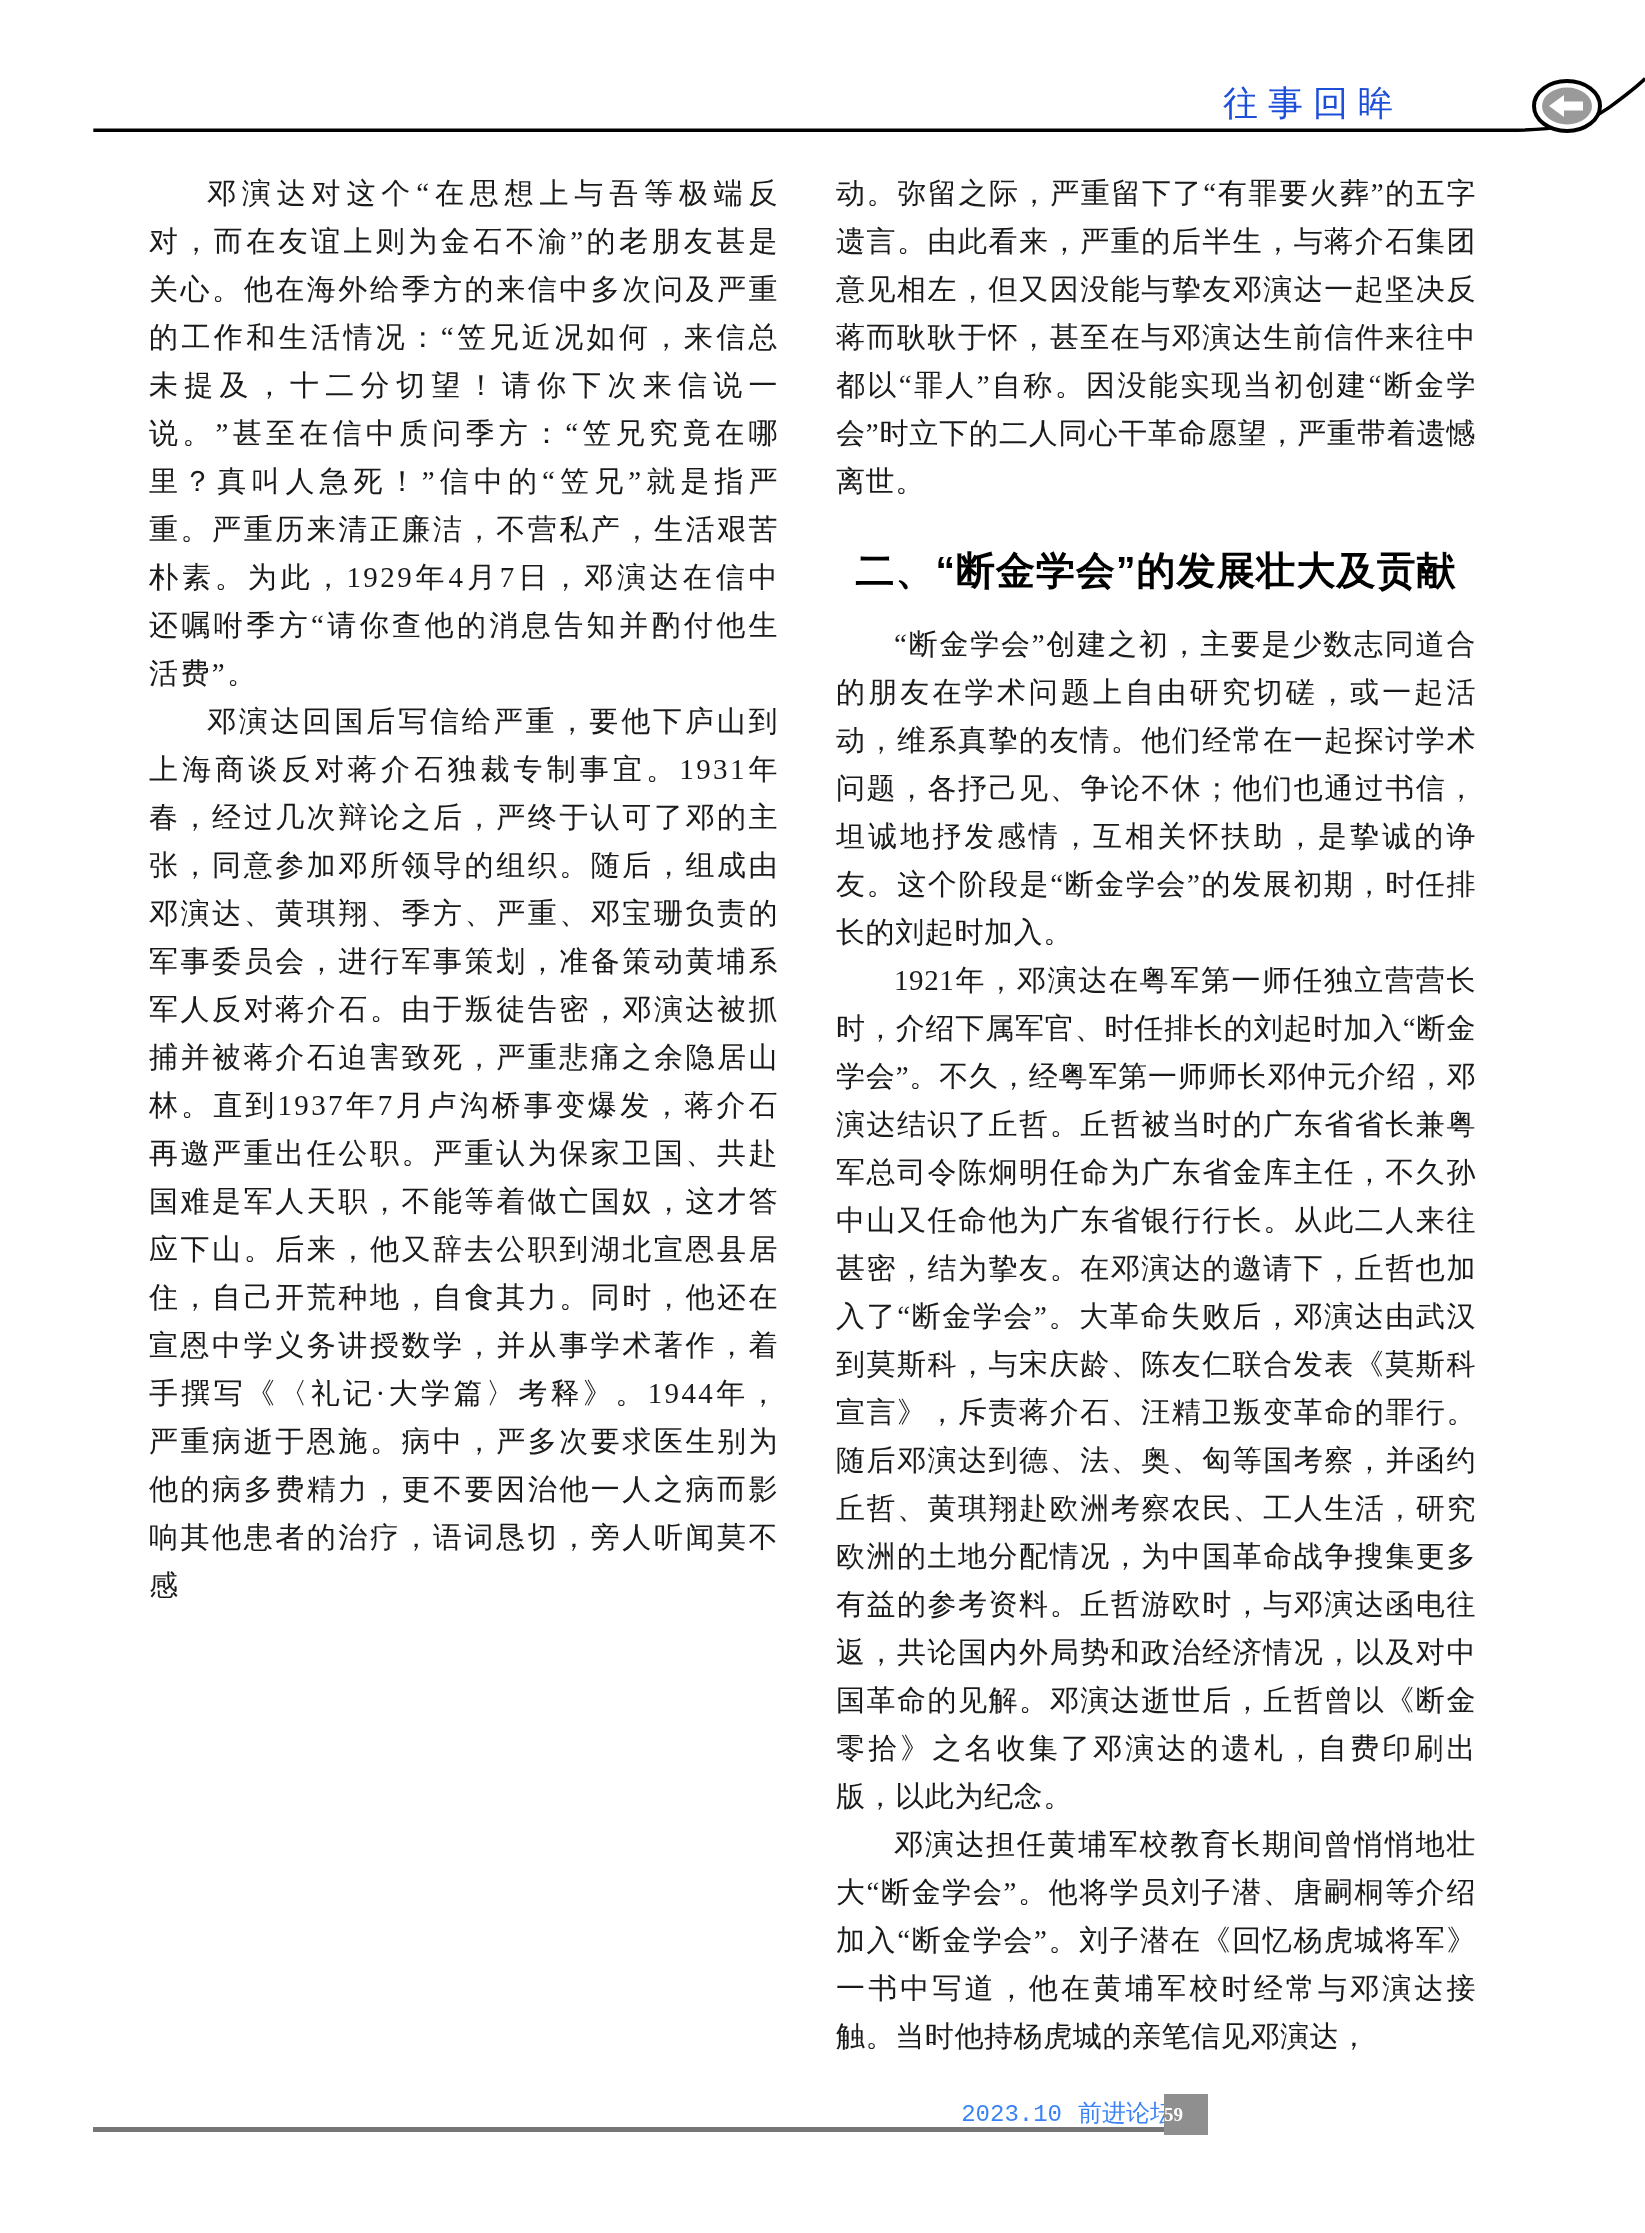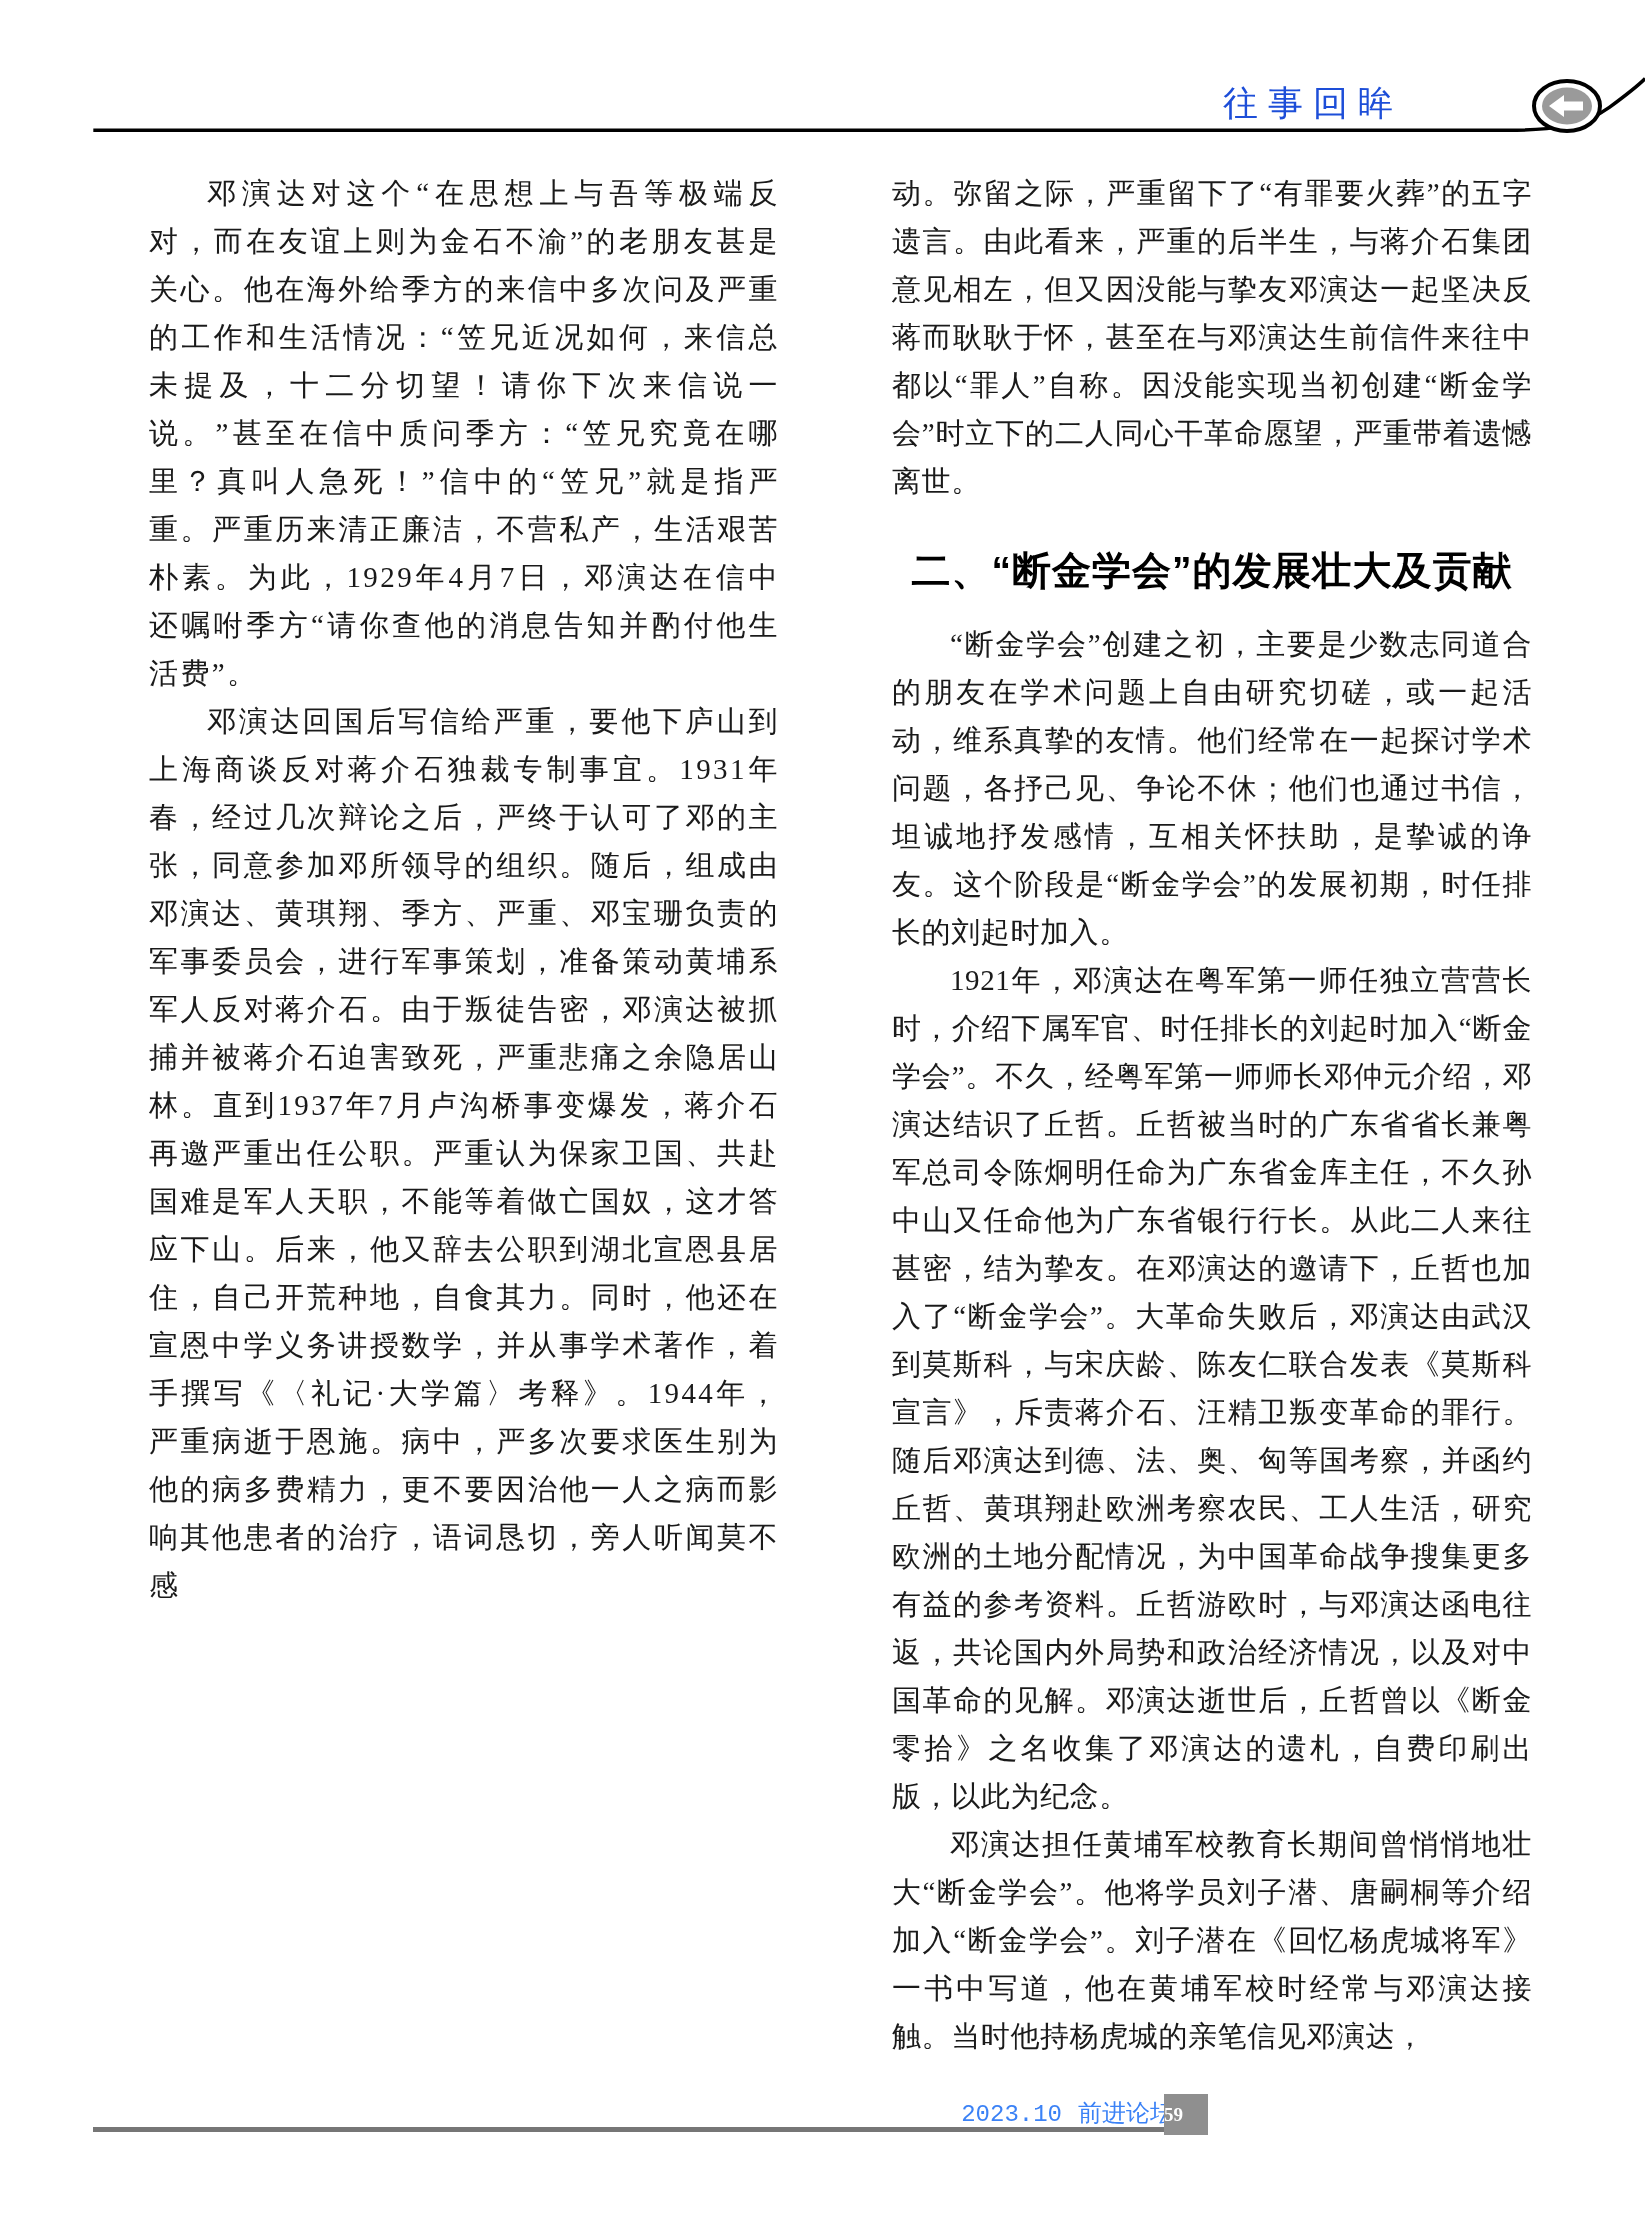--- a/index.html
+++ b/index.html
@@ -53,21 +53,21 @@
     margin: 0;
     text-indent: 2em;
   }
   .col p.noindent { text-indent: 0; }
   .col-left {
     left: 149px;
     width: 631px;
     letter-spacing: 2.4px;
   }
   .col-right {
-    left: 892px;
+    left: 836px;
     width: 640px;
     letter-spacing: 0.6px;
   }
   .col h2 {
     font-family: "Liberation Sans", "DejaVu Sans", sans-serif;
     font-weight: bold;
     font-size: 39px;
     line-height: 48px;
     text-align: center;
     text-indent: 0;

